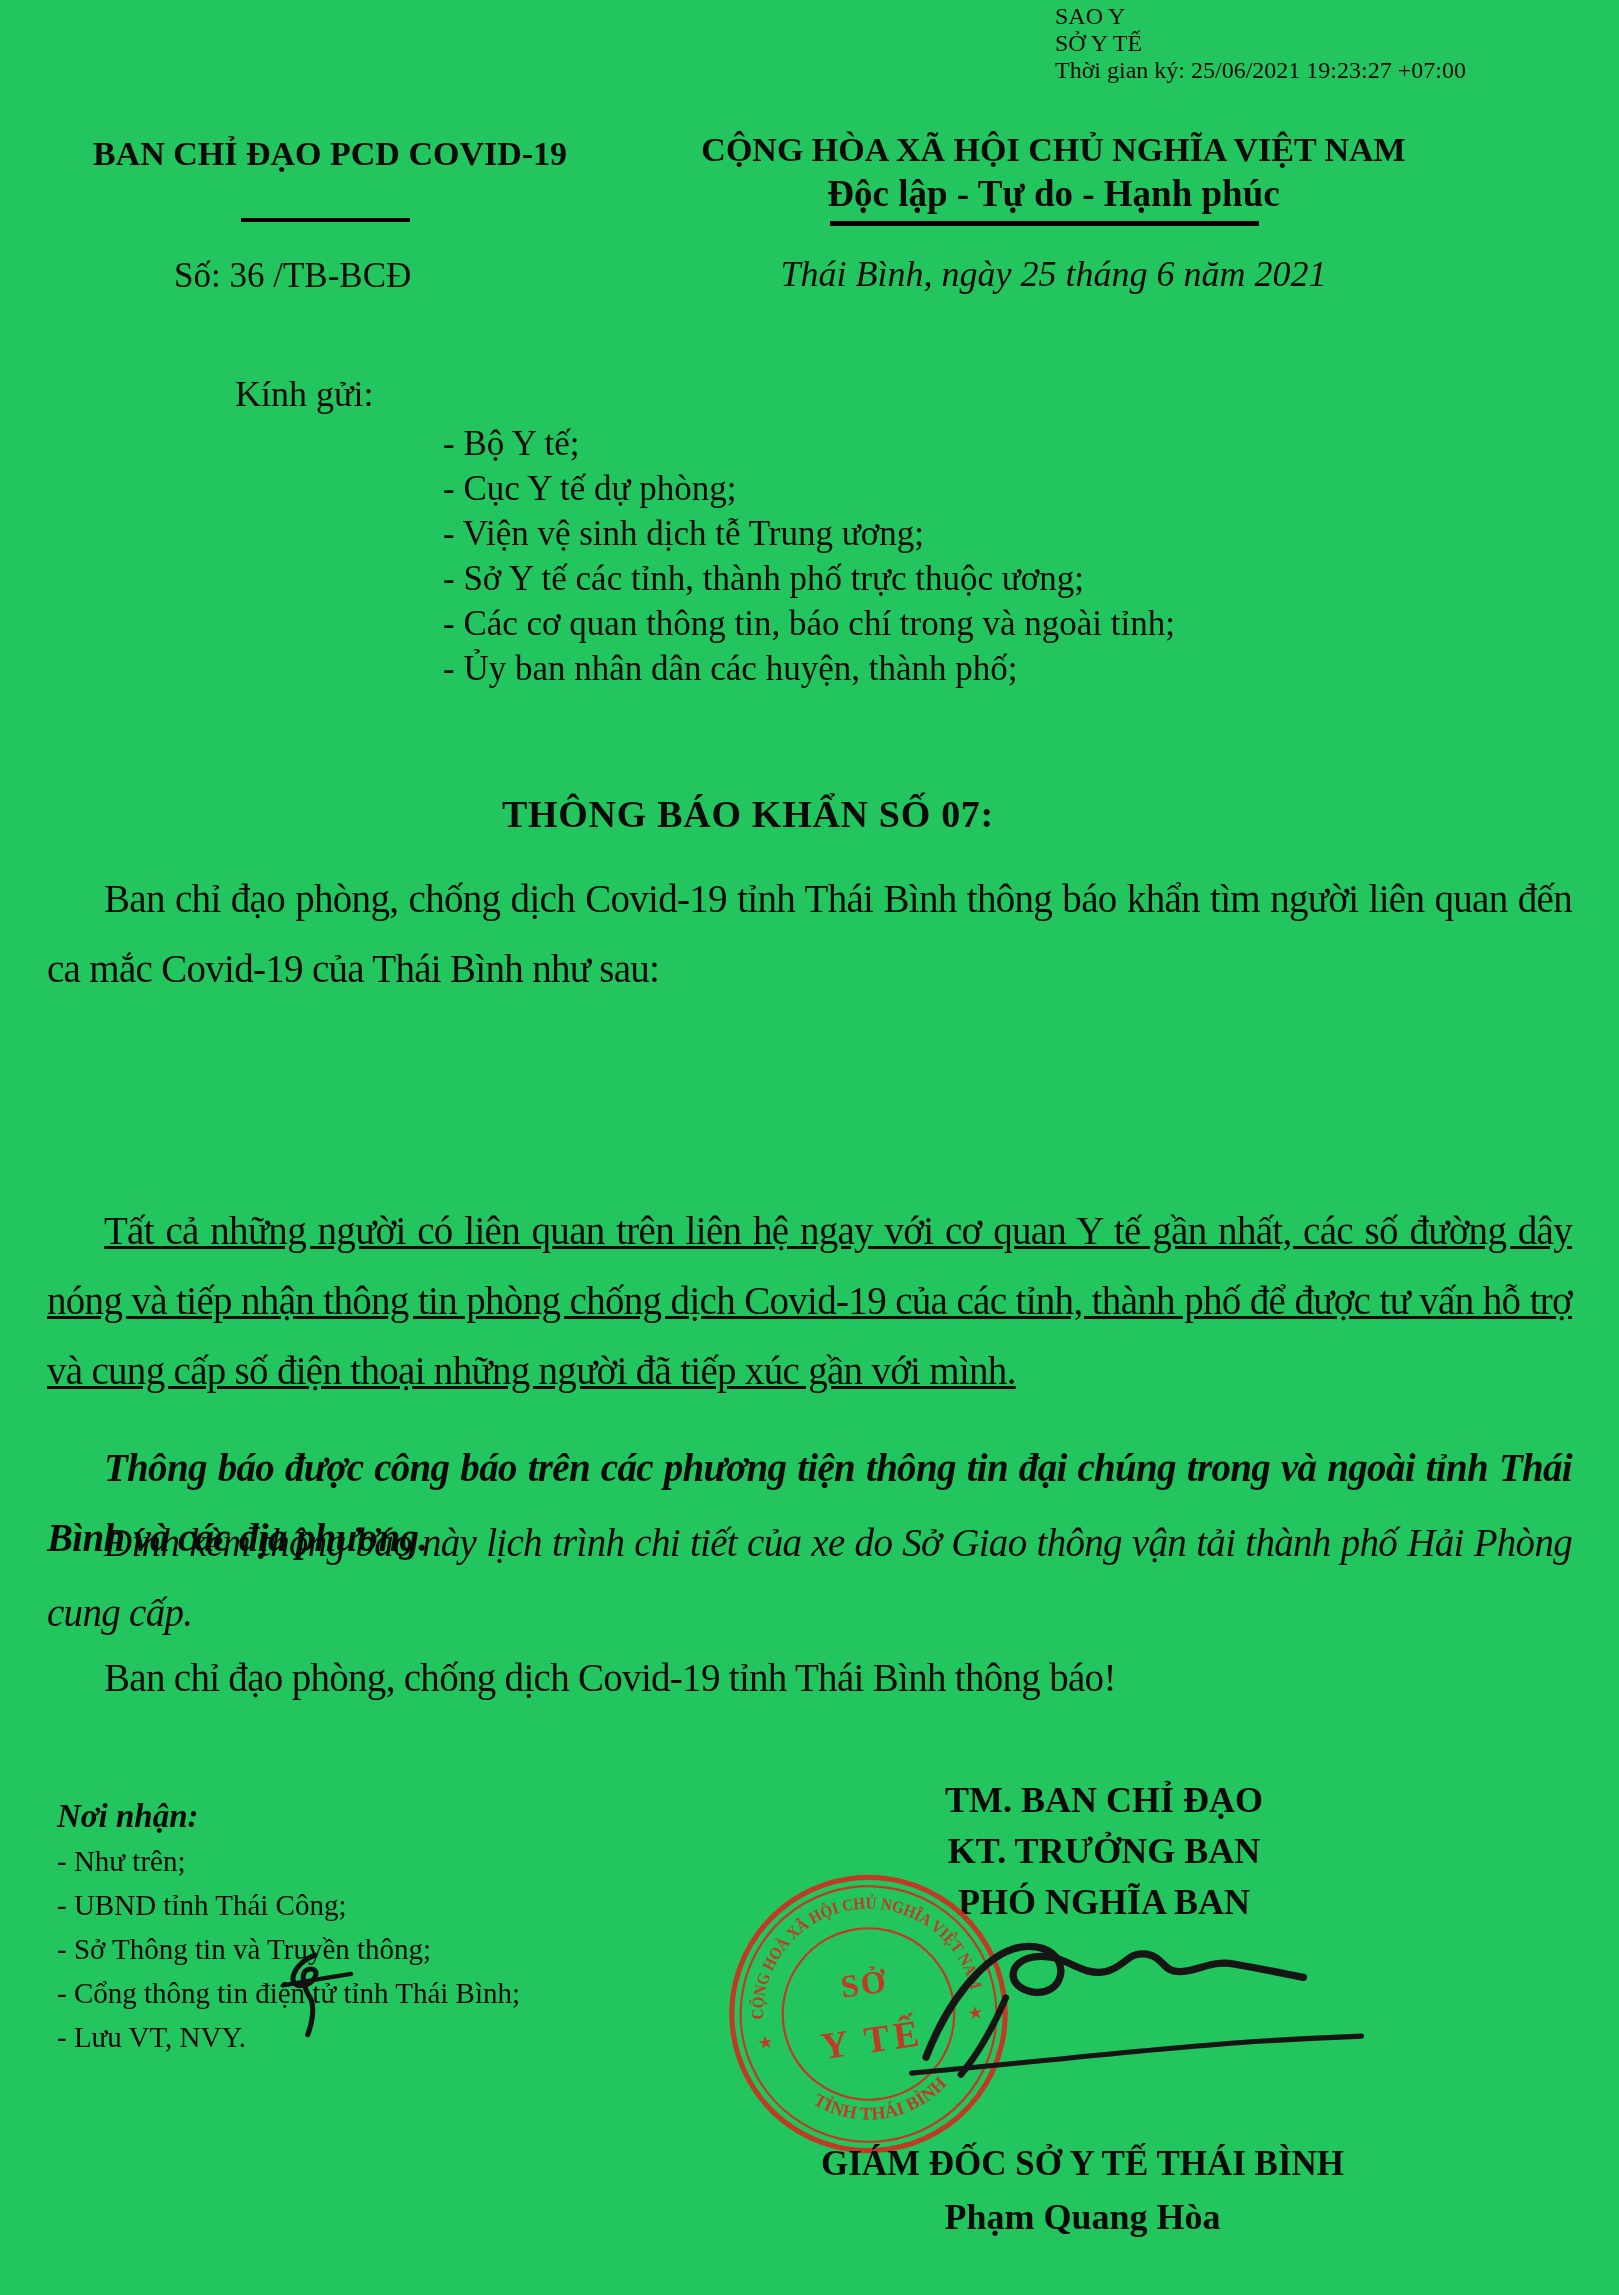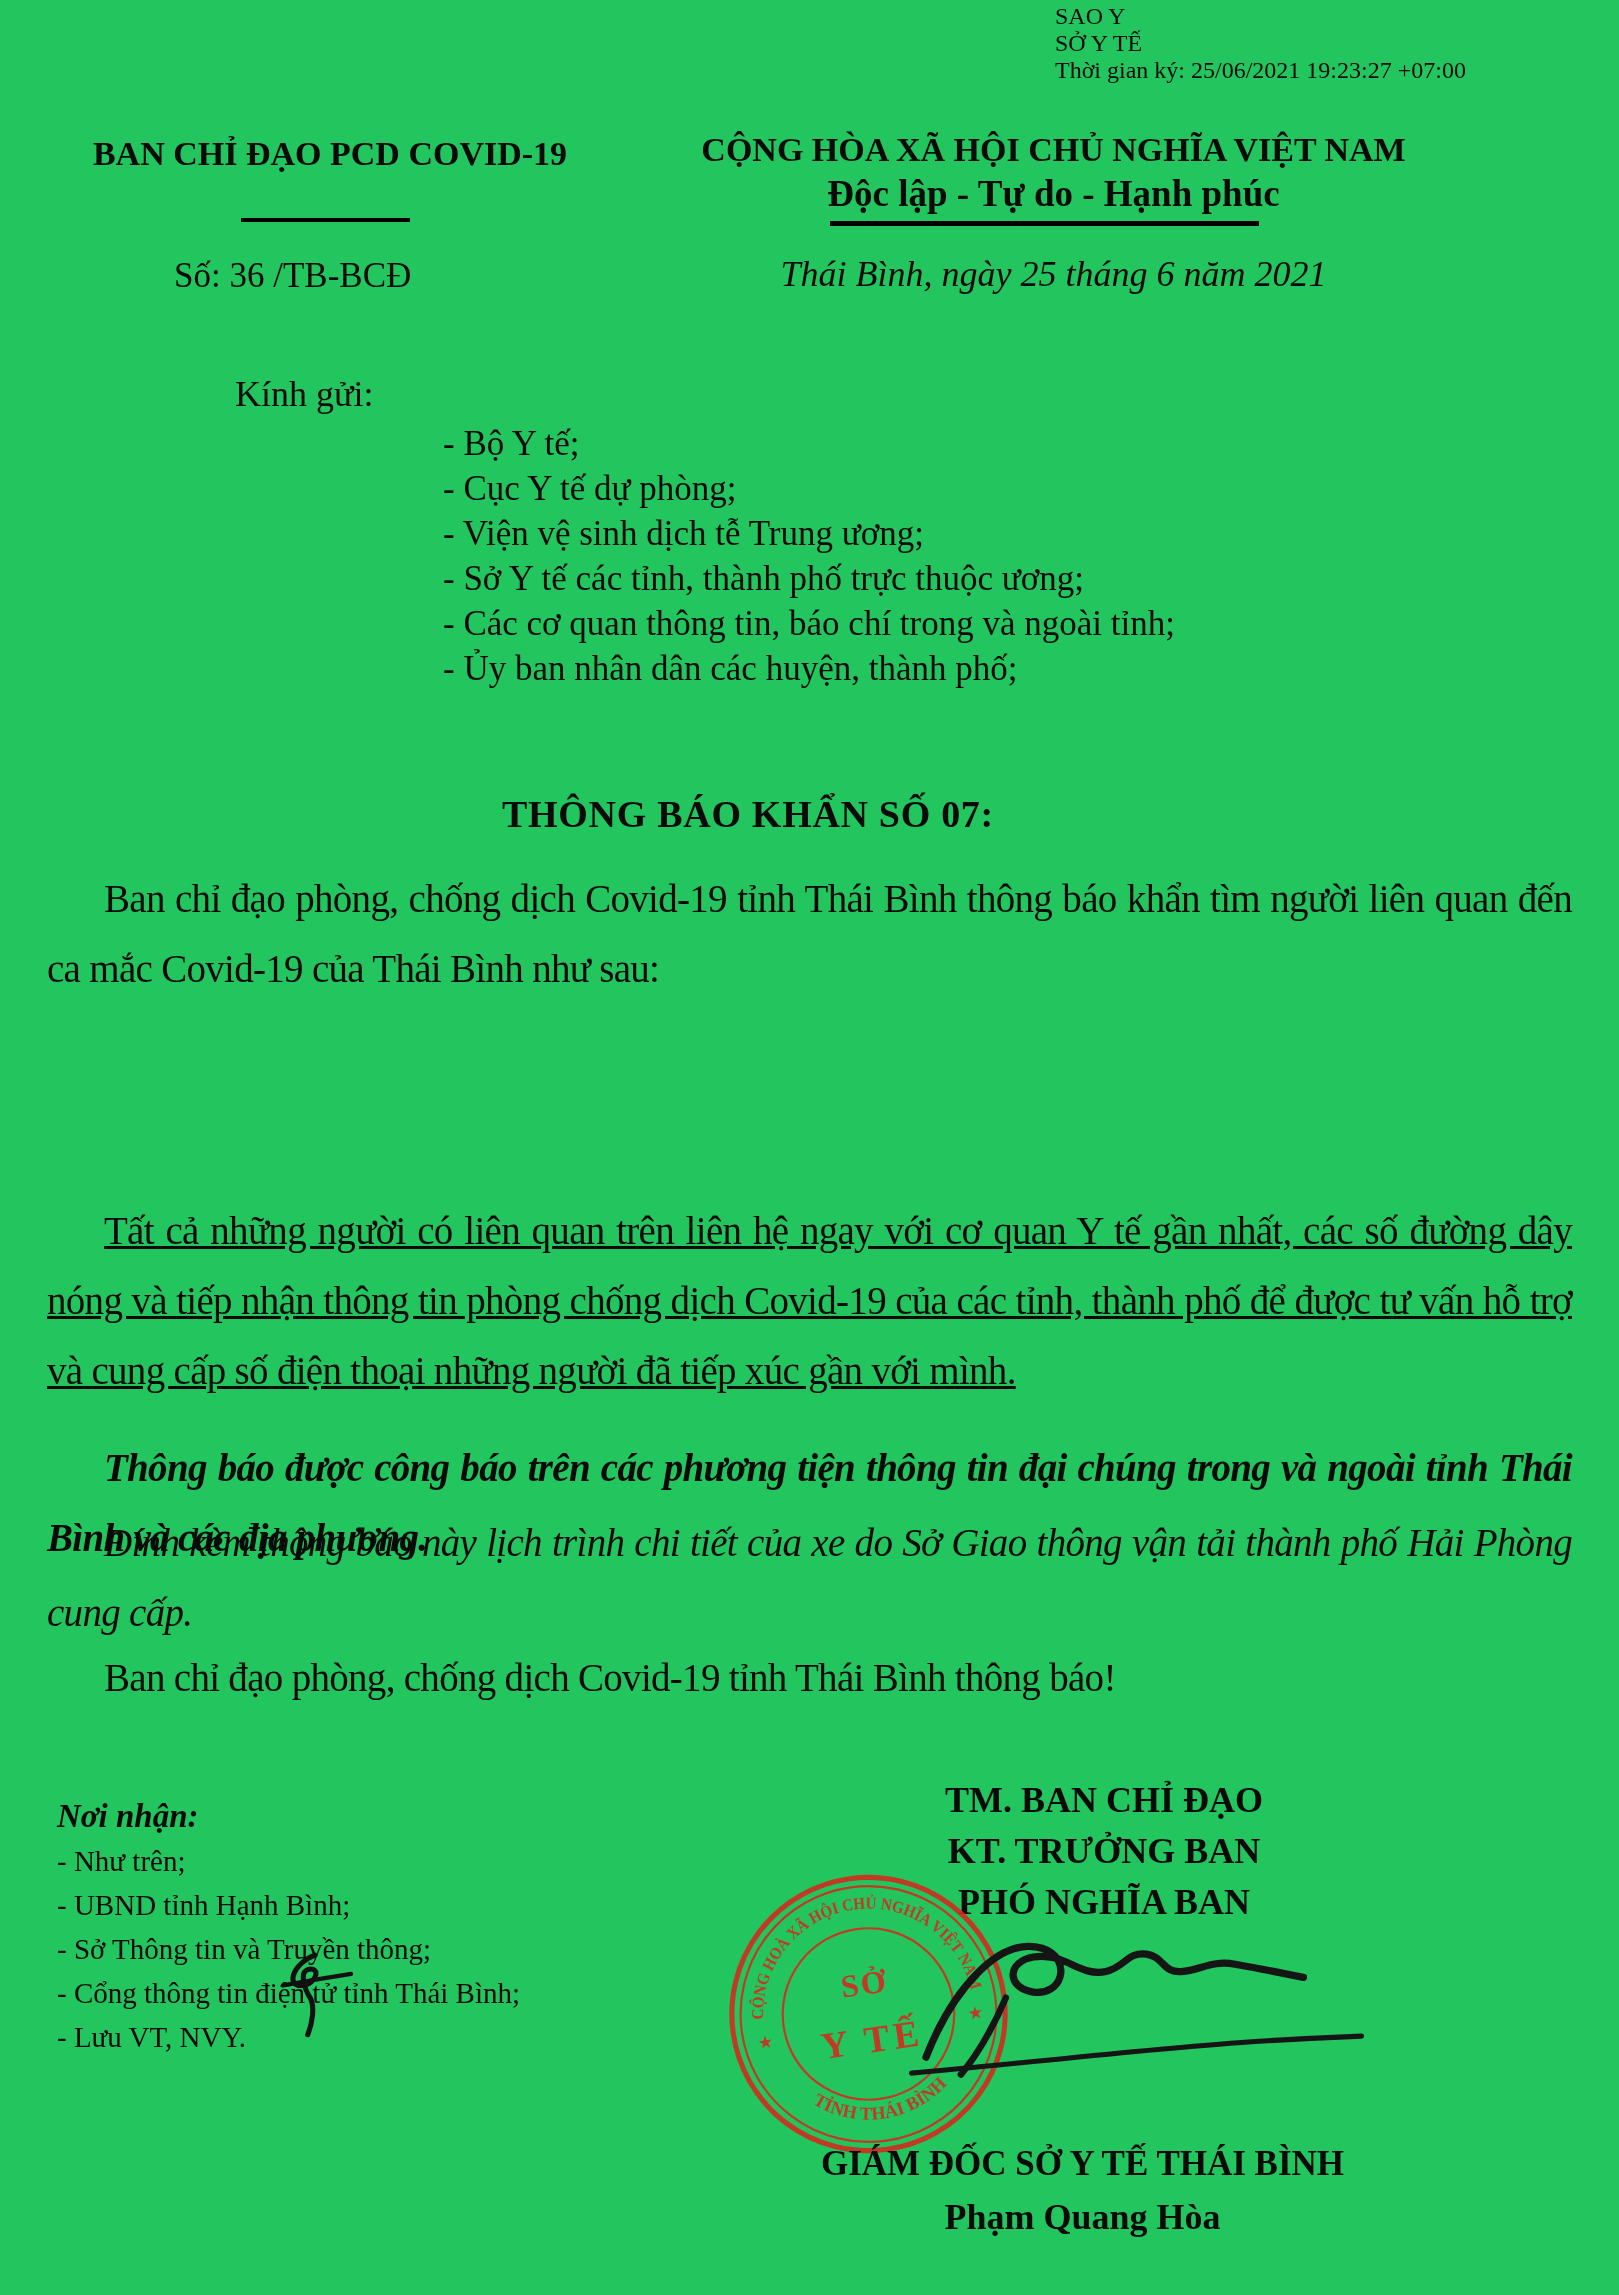--- a/index.html
+++ b/index.html
@@ -91,21 +91,21 @@
 
   <div class="abs para p1">Ban chỉ đạo phòng, chống dịch Covid-19 tỉnh Thái Bình thông báo khẩn tìm người liên quan đến ca mắc Covid-19 của Thái Bình như sau:</div>
   <div class="abs para p3">Tất cả những người có liên quan trên liên hệ ngay với cơ quan Y tế gần nhất, các số đường dây nóng và tiếp nhận thông tin phòng chống dịch Covid-19 của các tỉnh, thành phố để được tư vấn hỗ trợ và cung cấp số điện thoại những người đã tiếp xúc gần với mình.</div>
   <div class="abs para p4">Thông báo được công báo trên các phương tiện thông tin đại chúng trong và ngoài tỉnh Thái Bình và các địa phương.</div>
   <div class="abs para p5">Đính kèm thông báo này lịch trình chi tiết của xe do Sở Giao thông vận tải thành phố Hải Phòng cung cấp.</div>
   <div class="abs para p6">Ban chỉ đạo phòng, chống dịch Covid-19 tỉnh Thái Bình thông báo!</div>
 
   <div class="abs noi-nhan">
     <div class="label">Nơi nhận:</div>
     <div class="item">- Như trên;</div>
-    <div class="item">- UBND tỉnh Hạnh Bình;</div>
+    <div class="item">- UBND tỉnh Thái Công;</div>
     <div class="item">- Sở Thông tin và Truyền thông;</div>
     <div class="item">- Cổng thông tin điện tử tỉnh Thái Bình;</div>
     <div class="item">- Lưu VT, NVY.</div>
   </div>
 
   <svg class="abs luu-svg" width="87" height="94" viewBox="0 0 120 130">
     <g fill="none" stroke="#111" stroke-linecap="round">
       <path d="M 62 14 C 30 26 22 58 44 56 C 66 54 70 28 52 34 C 40 38 48 62 56 74 C 62 86 58 110 52 124" stroke-width="7"></path>
       <path d="M 18 56 C 50 50 86 44 112 40" stroke-width="6"></path>
     </g>

